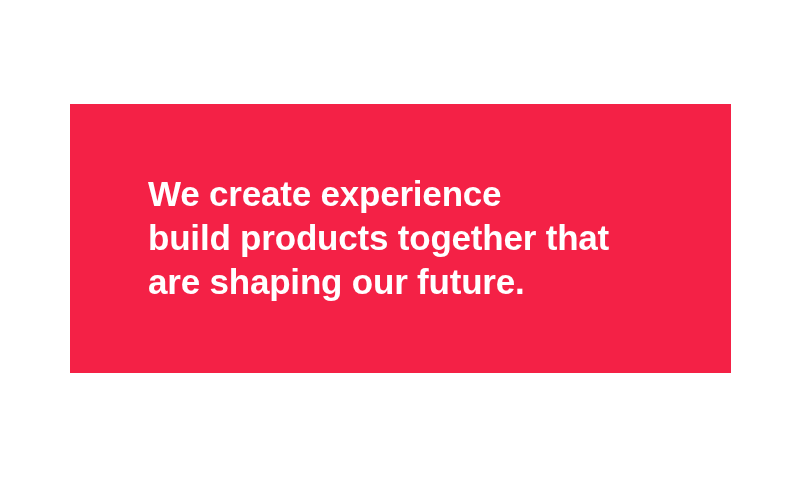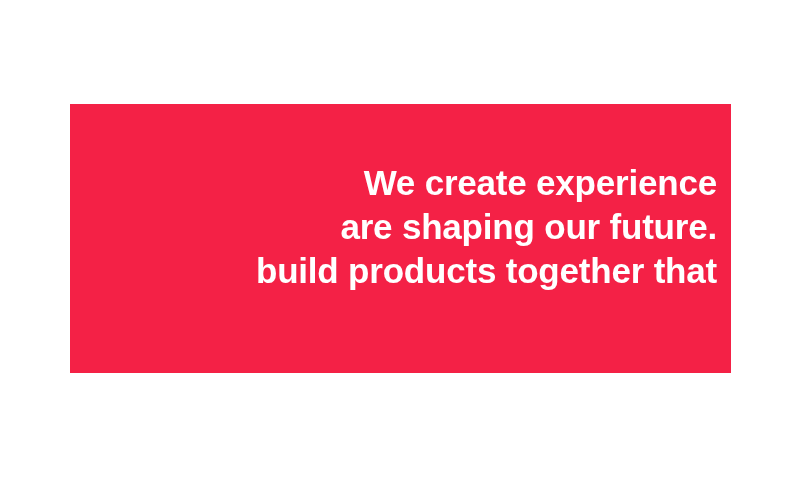--- a/index.html
+++ b/index.html
@@ -33,45 +33,45 @@
     background: #f42146;
     box-sizing: border-box;
   }
 
   
   #headline {
     position: absolute;
     left: 66px;
     top: 56px;
     width: 580px;
-    margin: 1px;
+    margin: 12px;
     padding: 0;
     color: #ffffff;
     font-family: "Liberation Sans", "DejaVu Sans", sans-serif;
     font-size: 35px;
     font-weight: 700;
     line-height: 44px;
     letter-spacing: -0.2px;
-    text-align: right;
+    text-align: left;
     -webkit-font-smoothing: antialiased;
   }
 
   #headline .hl-line {
     display: block;
     white-space: nowrap;
   }
 </style>
 </head>
 <body>
 
 <div id="stage" style="width: 800px; height: 480px; background: rgb(255, 255, 255);">
 
   <section id="hero-panel" style="left: 70px; top: 104px; width: 661px; height: 269px; background: rgb(244, 33, 70);">
 
     <h1 id="headline" style="color: rgb(255, 255, 255);">
       <span class="hl-line">We create experience</span>
+      <span class="hl-line">build products together that</span>
       <span class="hl-line">are shaping our future.</span>
-      <span class="hl-line">build products together that</span>
     </h1>
 
   </section>
 
 </div>
 
 </body></html>

